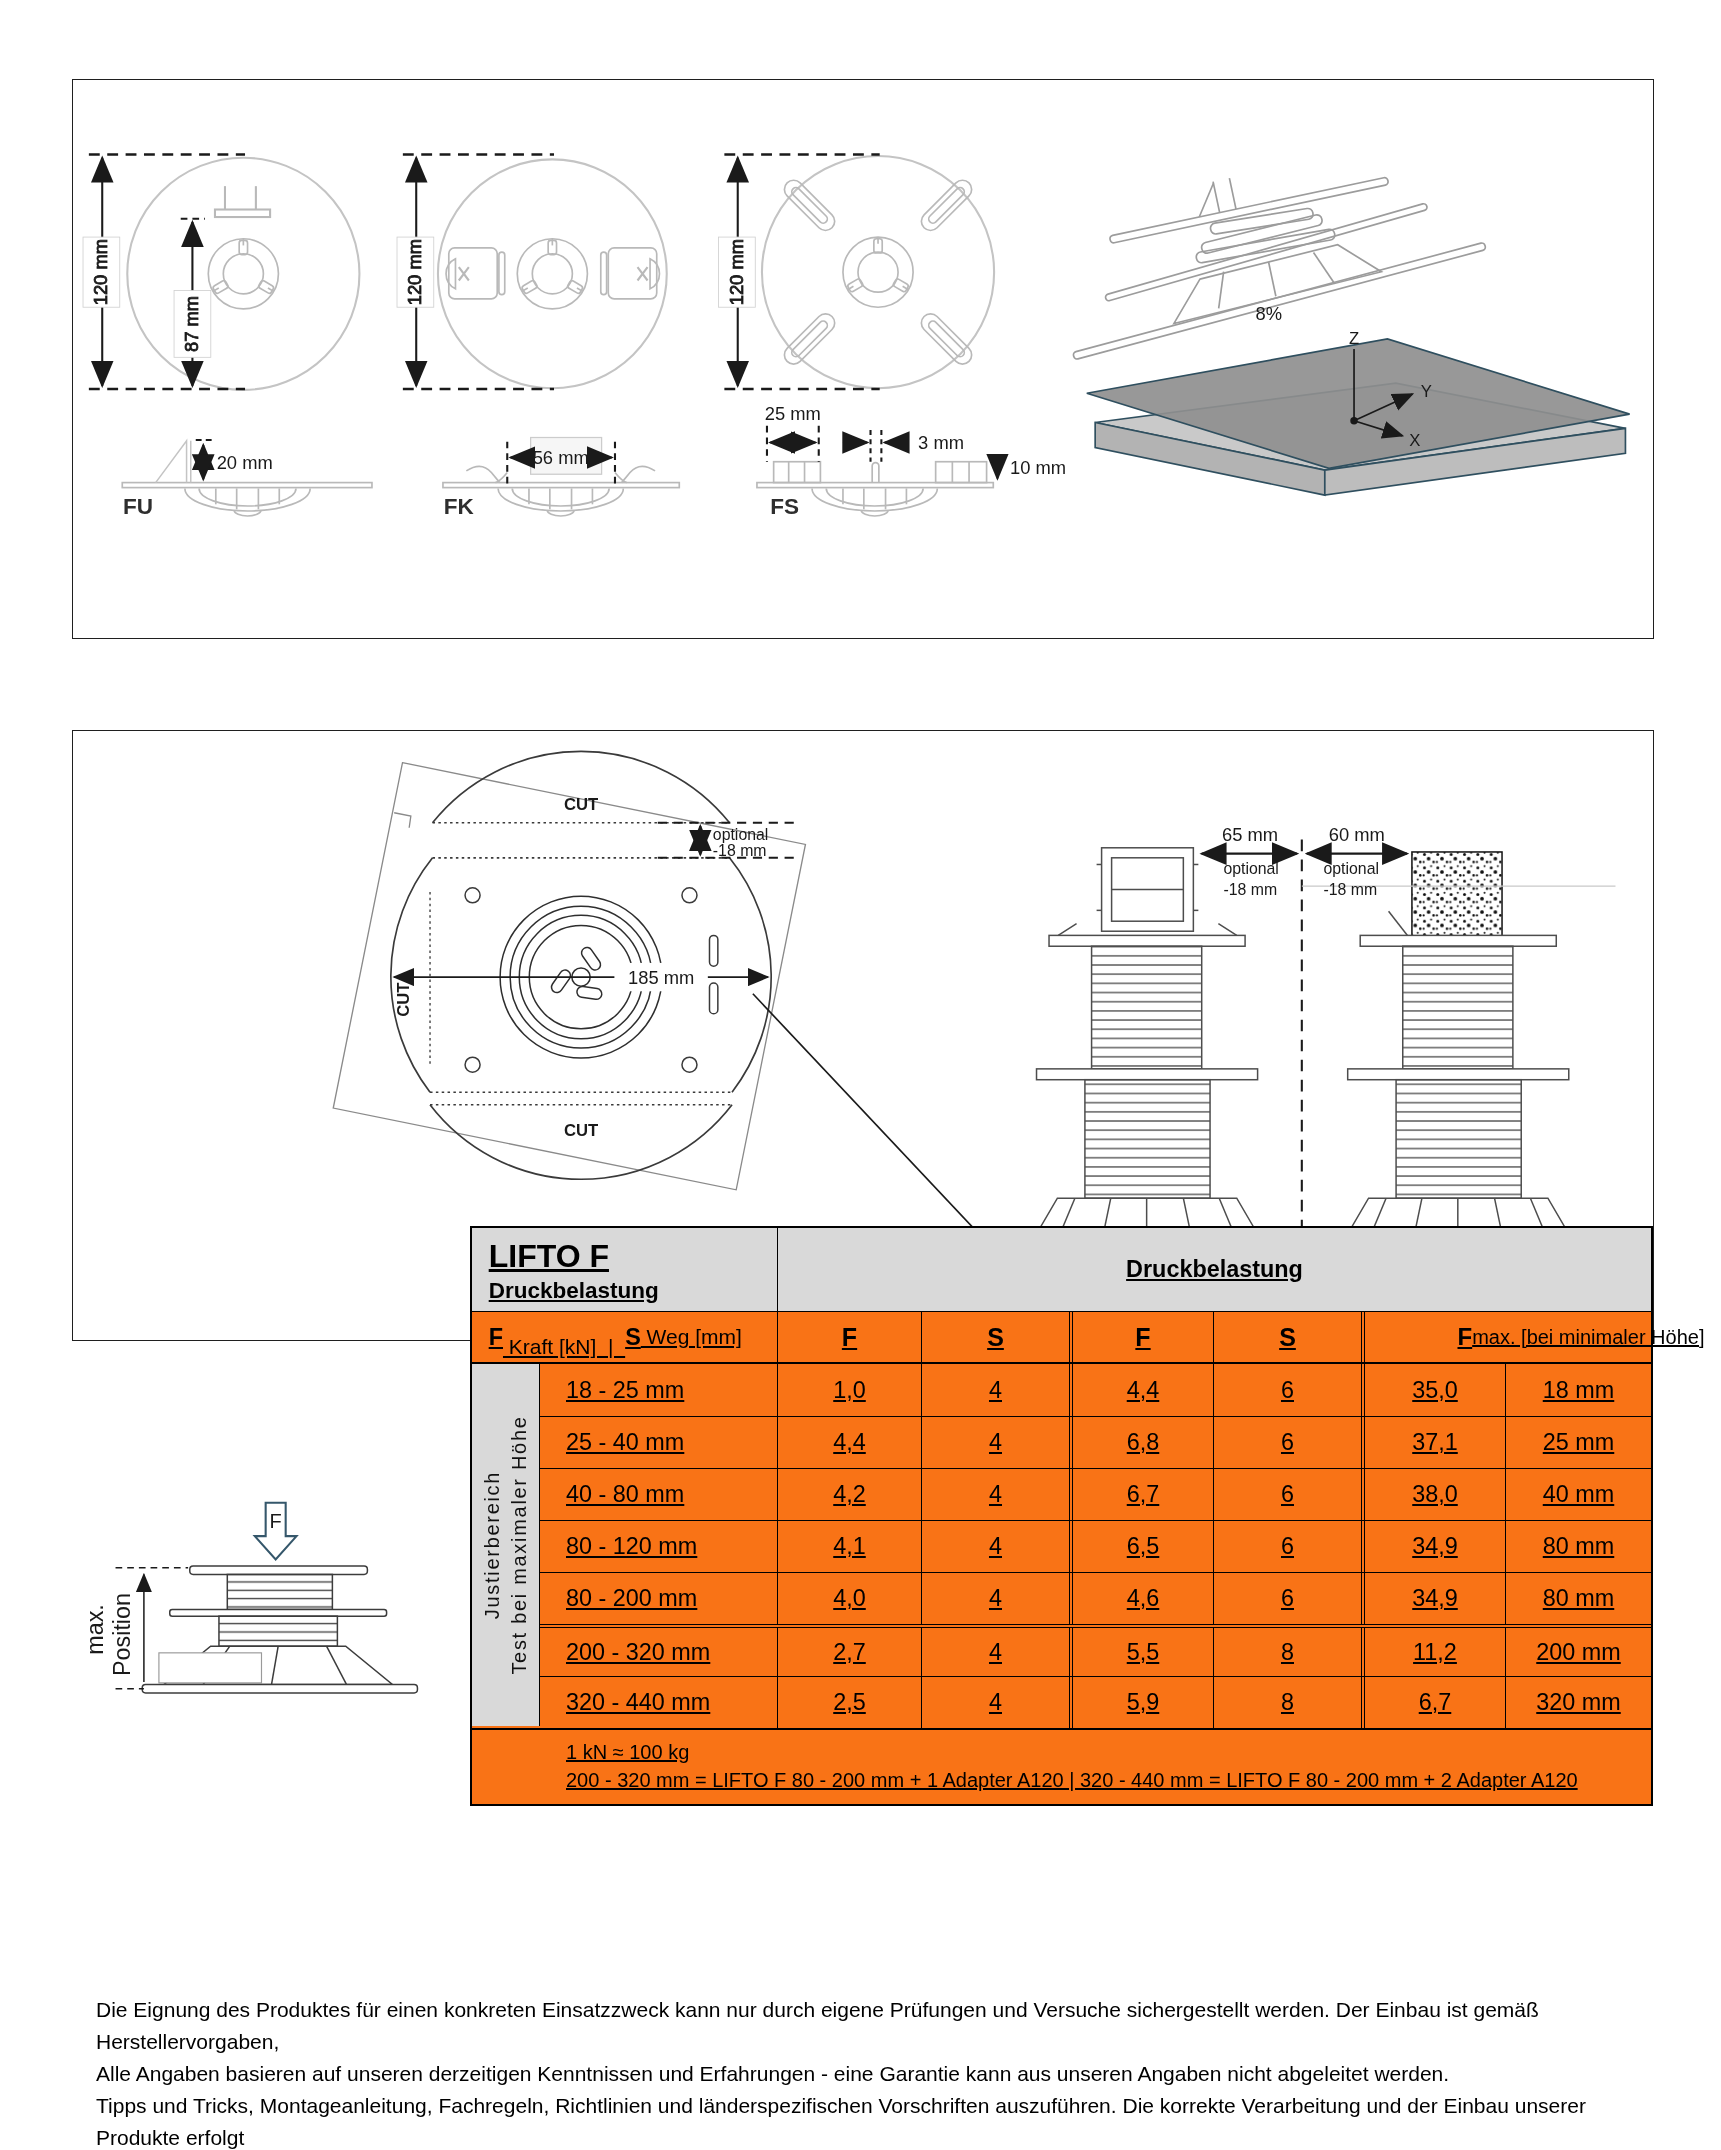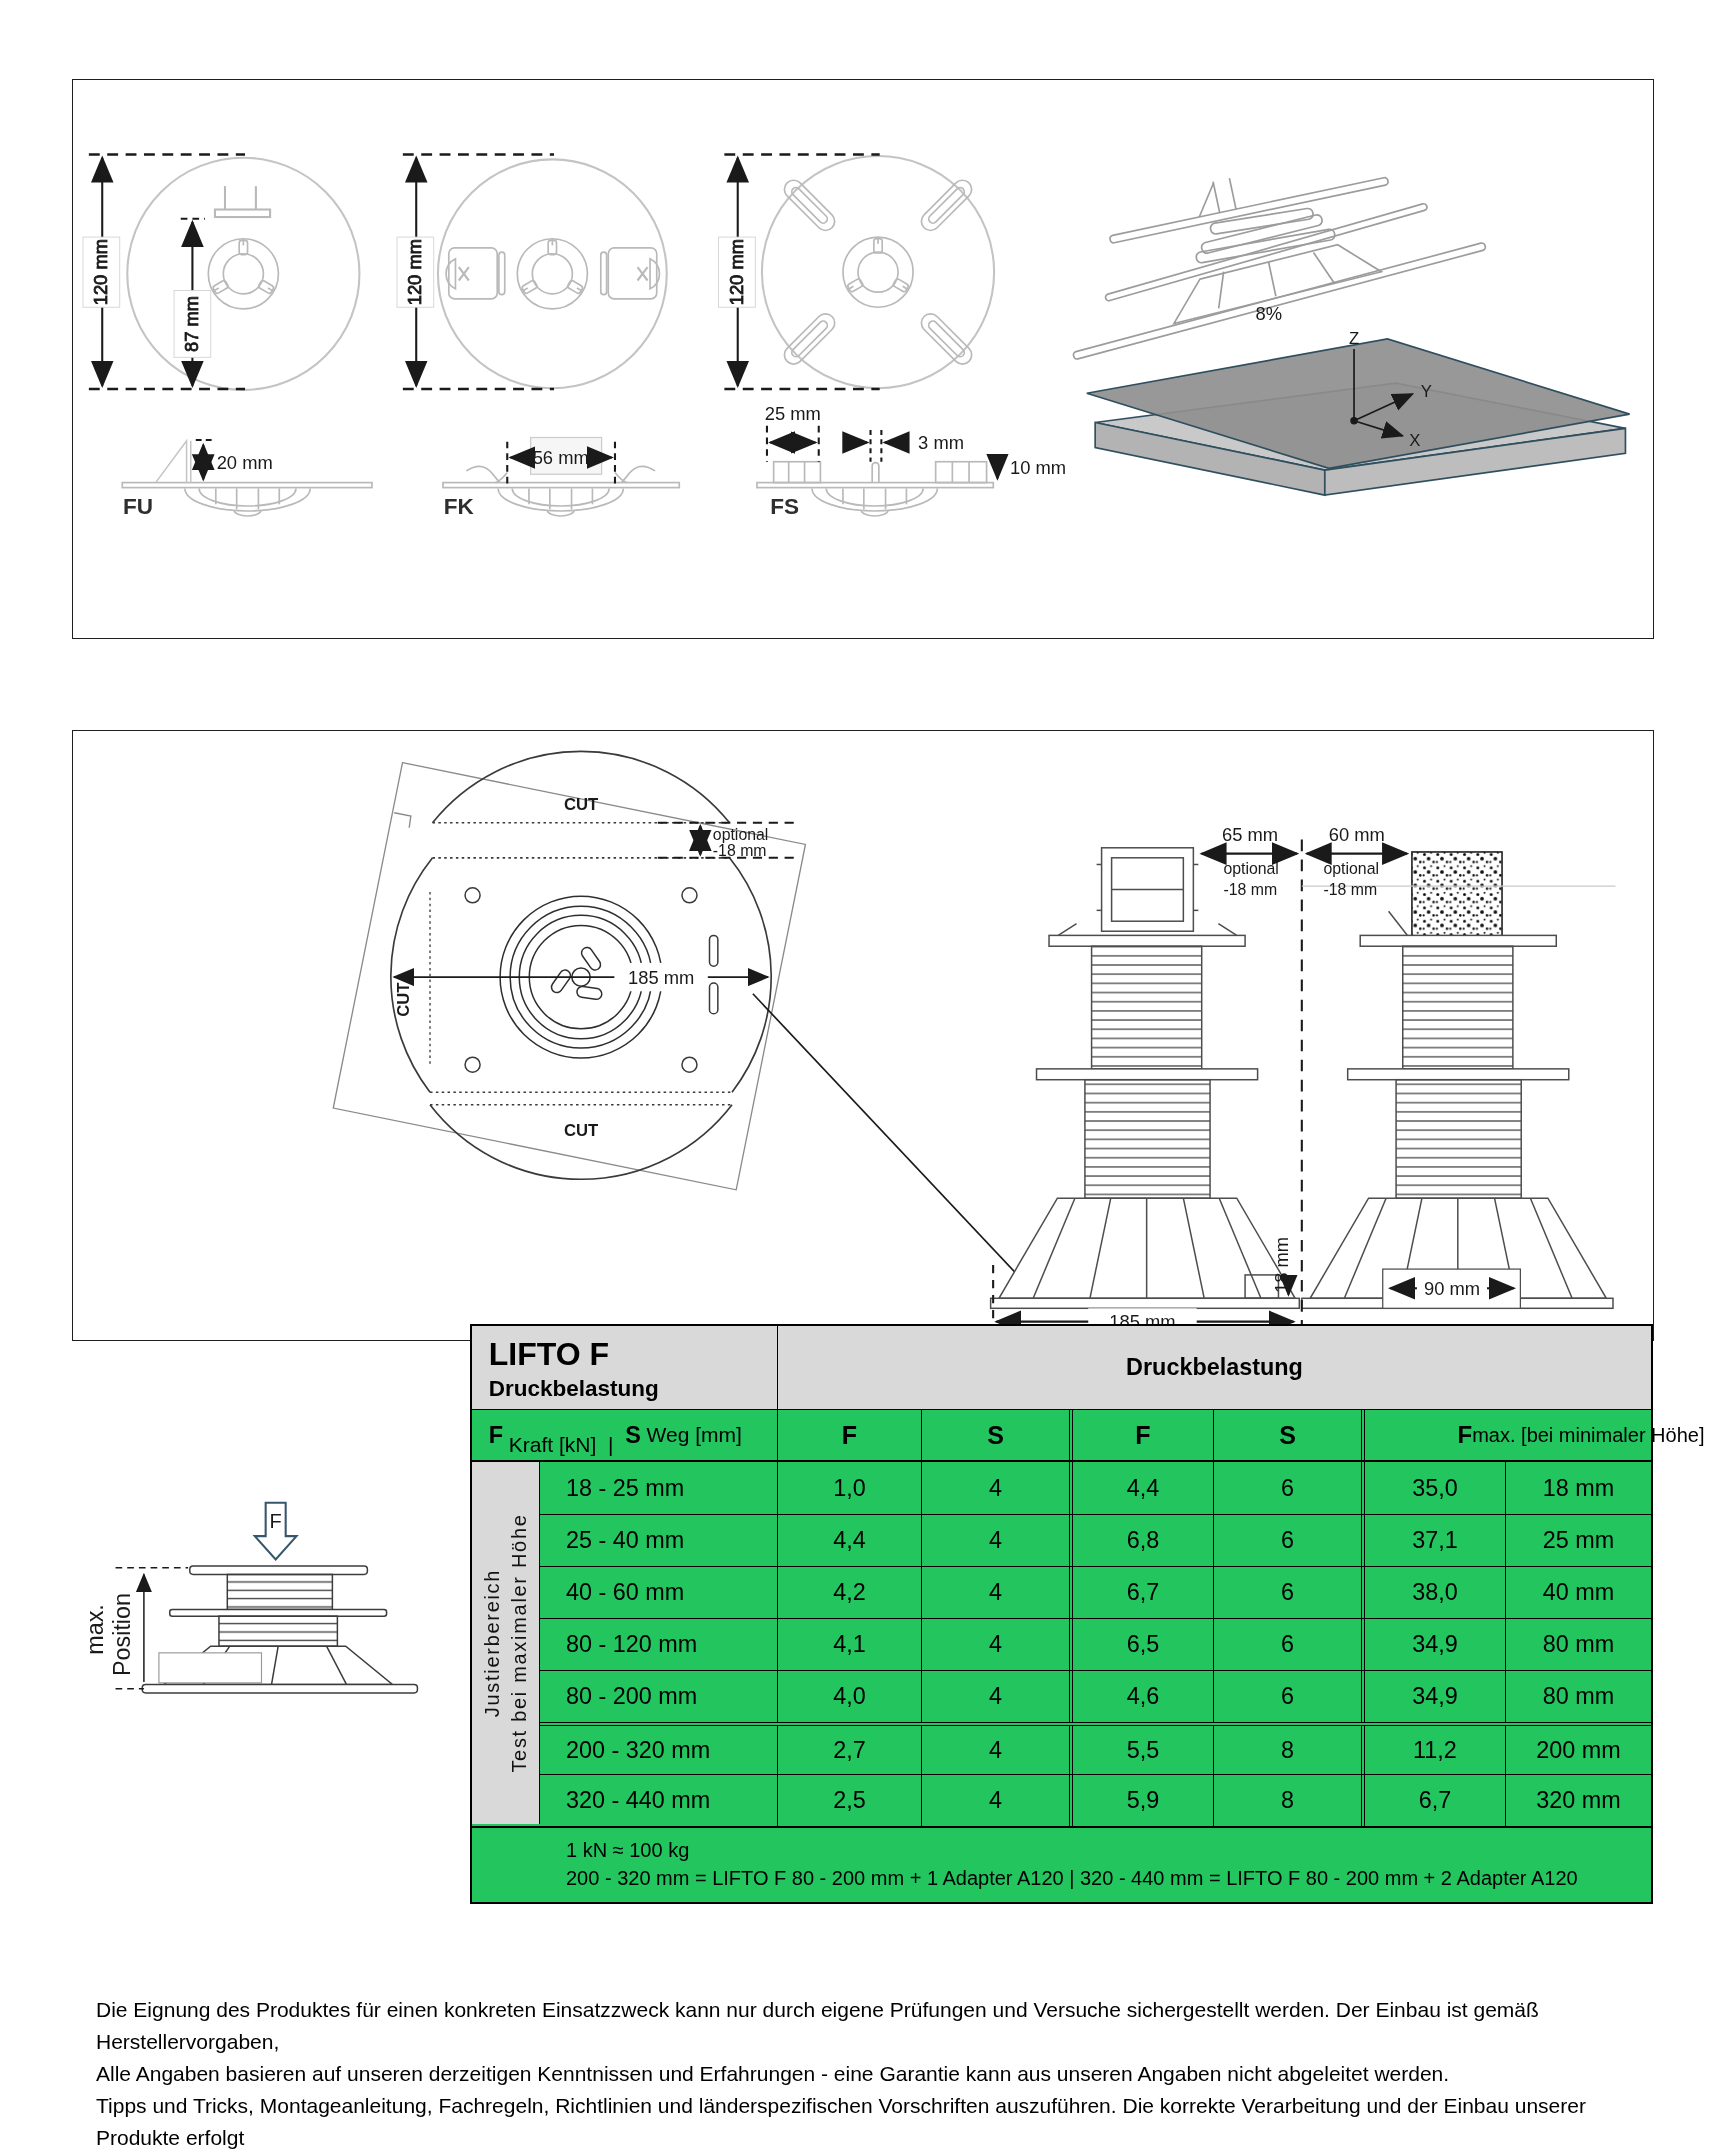--- a/index.html
+++ b/index.html
@@ -11,22 +11,22 @@
   svg{display:block;}
   svg text{font-family:"Liberation Sans",sans-serif;}
   .dim{font-size:22px;fill:#1a1a1a;}
   .dims{font-size:19px;fill:#1a1a1a;}
   .lblbox{fill:#ffffff;stroke:#d0d0d0;stroke-width:1;}
   .plabel{font-size:27px;font-weight:600;fill:#2e2e2e;}
   .cutlbl{font-size:20px;font-weight:700;fill:#1a1a1a;}
   .axis{font-size:20px;fill:#1a1a1a;}
 
   
-  .dtable{position:absolute;left:470px;top:1324px;width:1179px;border:2.5px solid #000;
-          background:#22c55e;box-sizing:content-box;}
+  .dtable{position:absolute;left:470px;top:1226px;width:1179px;border:2.5px solid #000;
+          background:#f97316;box-sizing:content-box;text-decoration:underline;}
   .thead1{display:grid;grid-template-columns:305px 874px;height:83px;border-bottom:1.7px solid #000;}
   .thead1 .cellL{background:#d9d9d9;padding:10px 0 0 16.7px;box-sizing:border-box;}
   .thead1 .cellR{background:#d9d9d9;border-left:1.7px solid #000;display:flex;align-items:center;justify-content:center;}
   .t-title{font-size:32px;font-weight:700;line-height:37px;}
   .t-sub{font-size:22.5px;font-weight:700;margin-top:3.3px;}
   .t-group{font-size:23.4px;font-weight:700;}
   .thead2{display:grid;grid-template-columns:305px 144px 148px 144px 148px 144px 292px;height:50px;border-bottom:2.5px solid #000;}
   .thead2 > div{display:flex;align-items:center;justify-content:center;box-sizing:border-box;}
   .h-legend{justify-content:flex-start !important;padding-left:16.7px;font-size:21px;}
   .h-legend b{font-size:23.4px;}
@@ -470,21 +470,21 @@
           <div class="trow">
             <div class="tcell c0">25 - 40 mm</div>
             <div class="tcell c1">4,4</div>
             <div class="tcell c2">4</div>
             <div class="tcell c3">6,8</div>
             <div class="tcell c4">6</div>
             <div class="tcell c5">37,1</div>
             <div class="tcell c6">25 mm</div>
           </div>
           <div class="trow">
-            <div class="tcell c0">40 - 60 mm</div>
+            <div class="tcell c0">40 - 80 mm</div>
             <div class="tcell c1">4,2</div>
             <div class="tcell c2">4</div>
             <div class="tcell c3">6,7</div>
             <div class="tcell c4">6</div>
             <div class="tcell c5">38,0</div>
             <div class="tcell c6">40 mm</div>
           </div>
           <div class="trow">
             <div class="tcell c0">80 - 120 mm</div>
             <div class="tcell c1">4,1</div>

